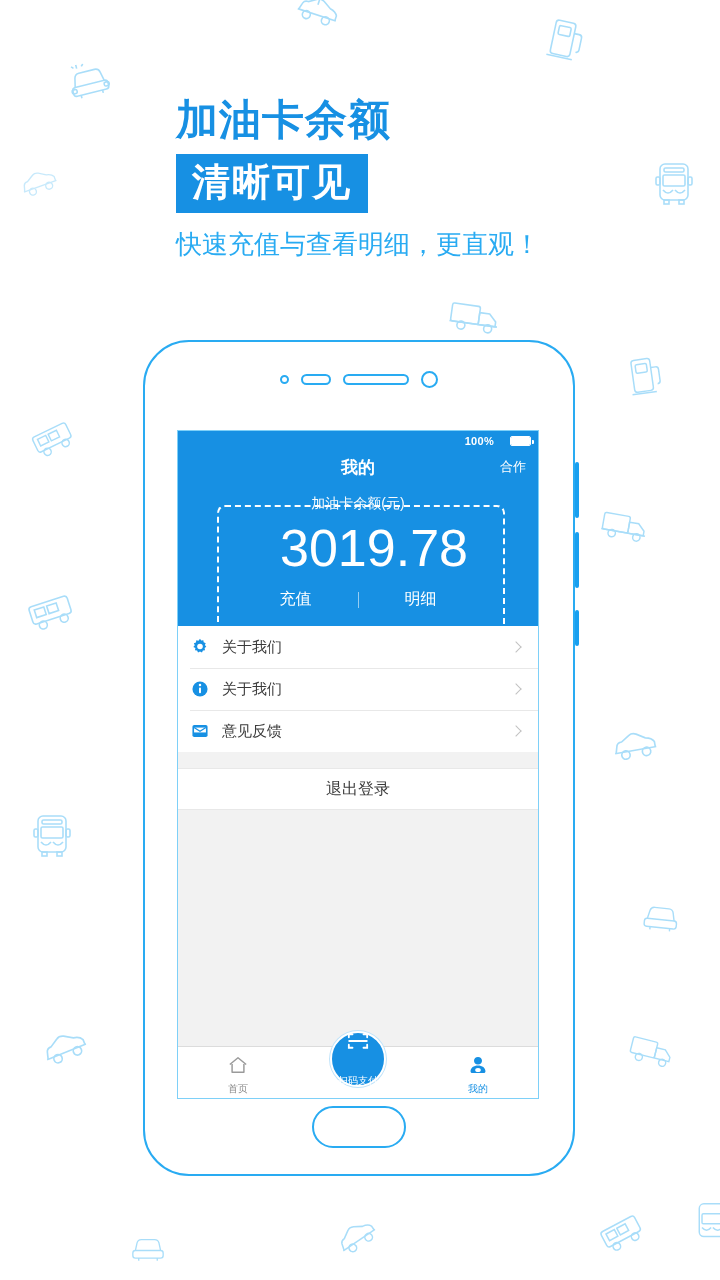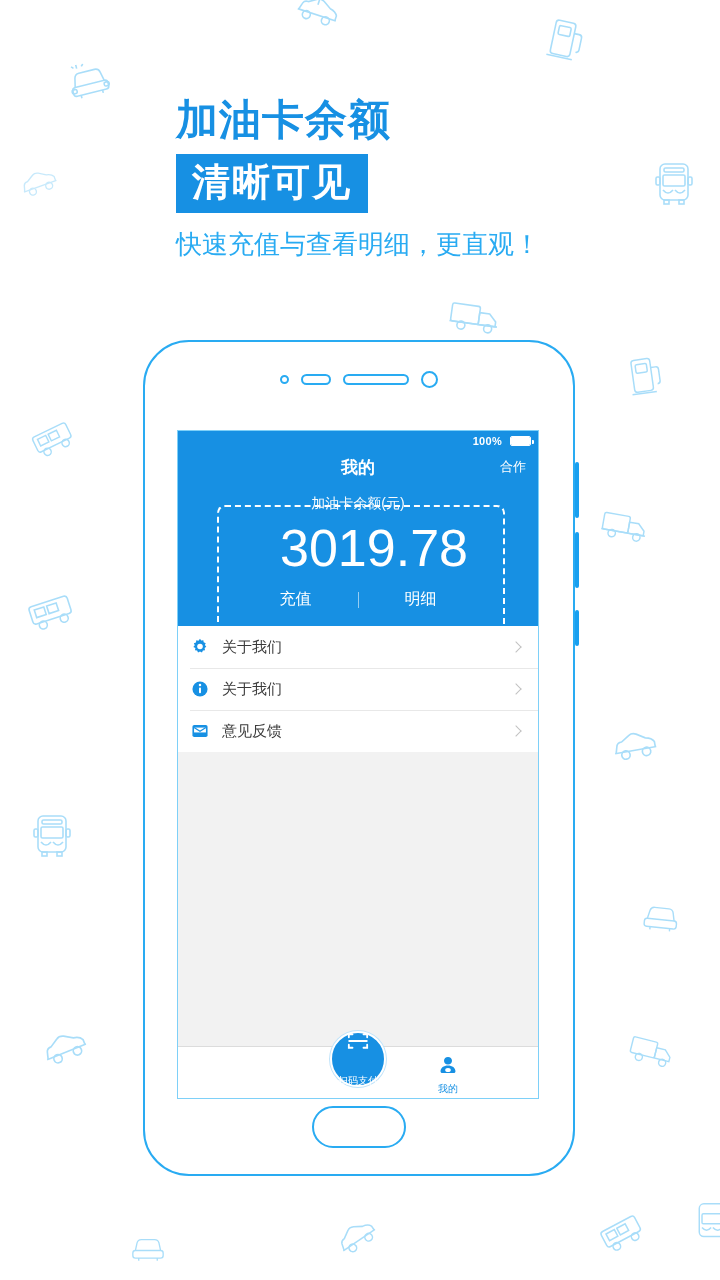--- a/index.html
+++ b/index.html
@@ -67,21 +67,21 @@
   
   #screen{
     position:absolute; left:32px; top:88px; width:362px; height:669px;
     background:#f2f2f2; overflow:hidden;
     border:1px solid #7ed0f8;
   }
 
   
   #status-bar{
     height:20px; background:#1790E3; display:flex; align-items:center;
-    justify-content:flex-end; padding-right:7px; gap:8px;
+    justify-content:flex-end; padding-right:7px; gap:16px;
   }
   #battery-pct{ color:#fff; font-size:11px; font-weight:bold; letter-spacing:.3px;}
   #battery-icon{
     width:21px; height:10px; border:1.5px solid #fff; border-radius:2px;
     position:relative; background:#fff; background-clip:content-box;
   }
   #battery-icon::after{
     content:""; position:absolute; right:-4px; top:3px;
     width:2.5px; height:4px; background:#fff; border-radius:0 1px 1px 0;
   }
@@ -447,24 +447,34 @@
               <path d="M3.4 6.2h13.2v5.4H3.4z" fill="#ffffff"></path>
               <path d="M3.4 6.2L10 10.4l6.6-4.2" fill="none" stroke="#1790E3" stroke-width="1.4"></path>
             </svg>
           </span>
           <span class="menu-label">意见反馈</span>
           <span class="chev"></span>
         </div>
       </div>
 
       <div id="list-gap"></div>
+      <div id="logout-row">退出登录</div>
       <div id="filler"></div>
 
       <div id="tabbar">
 
+        <div class="tab">
+          <span>
+            <svg width="22" height="20" viewBox="0 0 24 22" fill="none" stroke="#9a9a9a" stroke-width="1.6" stroke-linejoin="round">
+              <path d="M3 10.5L12 3l9 7.5"></path>
+              <path d="M5.5 10v9h13v-9"></path>
+            </svg>
+          </span>
+          <span class="tab-label">首页</span>
+        </div>
 
         <div class="tab"></div>
 
         <div class="tab active">
           <span>
             <svg width="22" height="20" viewBox="0 0 24 22" fill="#1790E3">
               <path d="M12 2.2c2.6 0 4.4 1.6 4.4 4 0 2.4-1.8 4.3-4.4 4.3S7.6 8.6 7.6 6.2c0-2.4 1.8-4 4.4-4z"></path>
               <path d="M12 11.6c4.7 0 8.2 2.6 8.2 6.2 0 1.2-.6 2-2 2H5.8c-1.4 0-2-.8-2-2 0-3.6 3.5-6.2 8.2-6.2z"></path>
               <ellipse cx="12" cy="16.4" rx="3.1" ry="2.2" fill="#ffffff"></ellipse>
             </svg>

